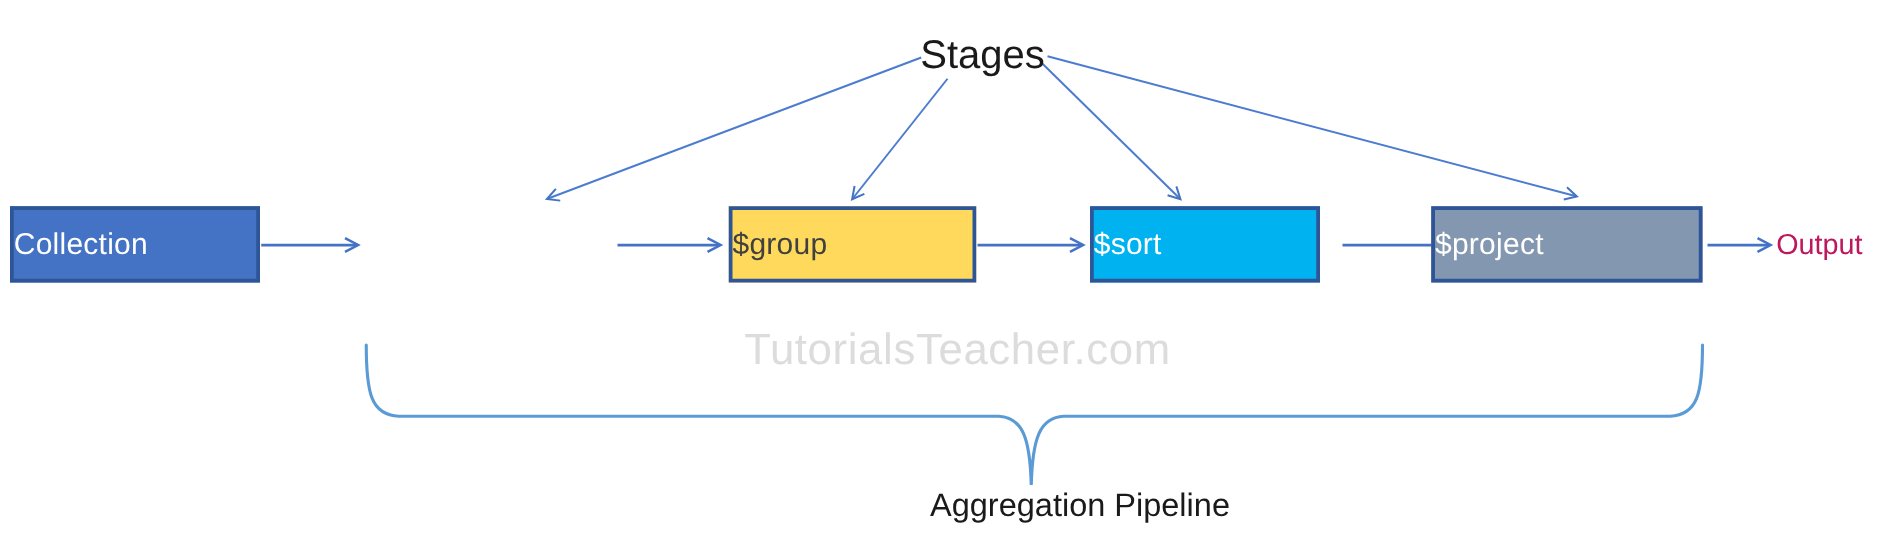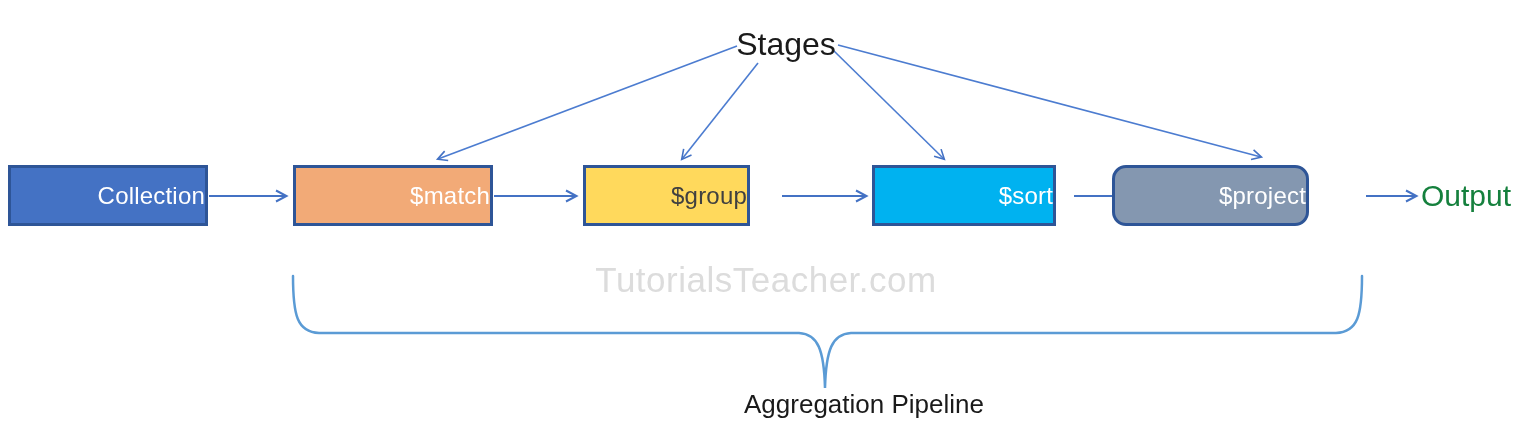--- a/index.html
+++ b/index.html
@@ -23,46 +23,46 @@
     pointer-events: none;
   }
   .node {
     position: absolute;
     top: 165px;
     height: 61px;
     box-sizing: border-box;
     border: 3px solid #2E5597;
     display: flex;
     align-items: center;
-    justify-content: flex-end;
+    justify-content: flex-start;
     font-size: 24px;
     letter-spacing: 0.2px;
   }
   .node-collection { left: 8px;    width: 200px; }
   .node-match      { left: 293px;  width: 200px; }
-  .node-group      { left: 583px;  width: 167px; }
+  .node-group      { left: 583px;  width: 198px; }
   .node-sort       { left: 872px;  width: 184px; }
-  .node-project    { left: 1112px; width: 197px; border-radius: 14px; }
+  .node-project    { left: 1145px; width: 217px; }
 
   .stages-label {
     position: absolute;
     left: 786px;
     top: 44px;
     transform: translate(-50%, -50%);
     font-size: 32px;
     color: #1a1a1a;
     white-space: nowrap;
   }
   .output-label {
     position: absolute;
     left: 1421px;
     top: 196px;
     transform: translateY(-50%);
-    font-size: 30px;
-    color: #15803d;
+    font-size: 23px;
+    color: #be185d;
     white-space: nowrap;
   }
   .watermark {
     position: absolute;
     left: 766px;
     top: 280px;
     transform: translate(-50%, -50%);
     font-size: 35px;
     color: #dcdcdc;
     letter-spacing: 0.5px;
@@ -115,23 +115,20 @@
              C 818,334 824,350 825,388
              C 826,350 832,334 851,333
              L 1336,333
              C 1358,332 1362,315 1362,276"></path>
   </svg>
 
   <div class="node node-collection" style="background-color: rgb(68, 114, 196); color: rgb(255, 255, 255);">
     <span>Collection</span>
   </div>
 
-  <div class="node node-match" style="background-color: rgb(242, 170, 119); color: rgb(255, 255, 255);">
-    <span>$match</span>
-  </div>
 
   <div class="node node-group" style="background-color: rgb(255, 217, 92); color: rgb(64, 64, 64);">
     <span>$group</span>
   </div>
 
   <div class="node node-sort" style="background-color: rgb(0, 178, 240); color: rgb(255, 255, 255);">
     <span>$sort</span>
   </div>
 
   <div class="node node-project" style="background-color: rgb(132, 151, 176); color: rgb(255, 255, 255);">

